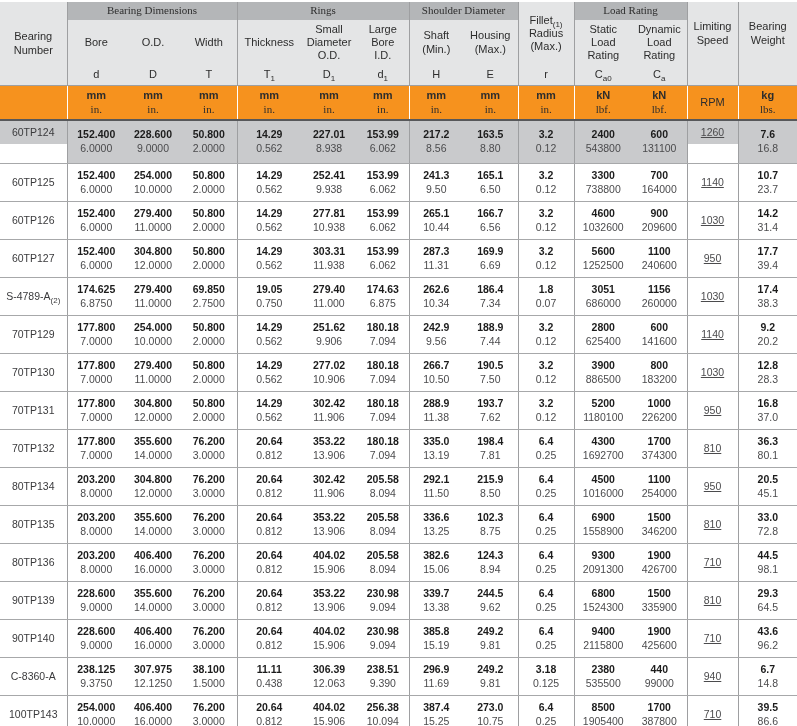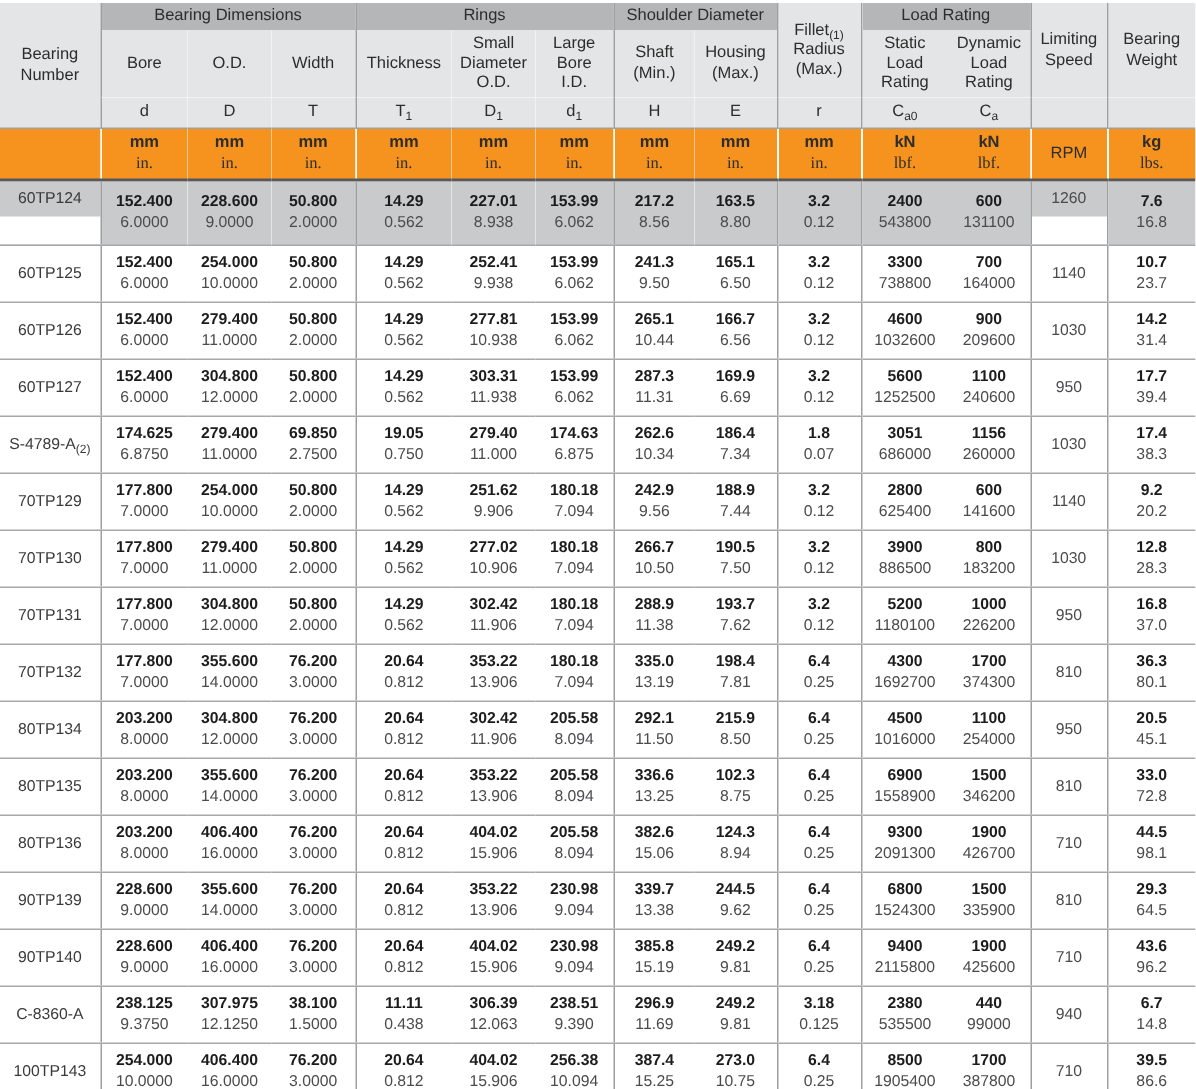--- a/index.html
+++ b/index.html
@@ -4,41 +4,41 @@
 <style>
   html,body{margin:0;padding:0;background:#ffffff;}
   body{font-family:"Liberation Sans","DejaVu Sans",sans-serif;color:#231f20;}
   .wrap{width:797px;}
   table{border-collapse:collapse;table-layout:fixed;width:797px;}
   th,td{padding:0;margin:0;font-weight:normal;text-align:center;vertical-align:middle;overflow:hidden;}
 
   
   thead th{background:#e4e5e6;font-size:11px;line-height:1.2;color:#2d2d2d;}
   thead tr.grp th{height:18px;border-top:2px solid #ffffff;}
-  thead th.bar{background:#b4b6b8;}
+  thead th.bar{background:#b4b6b8;font-family:Liberation Serif, serif;}
   thead tr.names th{height:45px;white-space:pre-line;}
   thead tr.syms th{height:20px;}
   thead th.prewrap{white-space:pre-line;}
   thead th.corner{background:#e4e5e6;white-space:pre-line;font-size:11px;}
 
   
   thead tr.units th{background:#f6921e;height:33px;border-top:1px solid #9e9fa1;border-bottom:2px solid #57585a;font-size:11px;line-height:1.25;}
   thead tr.units th .u-top{font-weight:bold;display:block;}
   thead tr.units th .u-bot{display:block;font-family:Liberation Serif, serif;}
   thead tr.units th.gs{border-left:1px solid #ffffff;}
 
   
   .gs{border-left:1px solid #9e9fa1;}
 
   
   tbody td{height:37px;border-bottom:1px solid #a7a8aa;font-size:10.5px;line-height:1.3;background:#ffffff;}
   tbody td .m{font-weight:bold;color:#1c1c1c;display:block;}
   tbody td .i{color:#4b4b4d;display:block;}
   tbody td.name{font-size:10.5px;color:#3a3a3c;}
-  tbody td.rpm{color:#4b4b4d;}
+  tbody td.rpm{color:#4b4b4d;text-decoration:underline;}
   sub{font-size:8px;line-height:0;}
   tbody tr.hl td{background:#c9cacc;}
   tbody tr.hl td.name,tbody tr.hl td.rpm{background:linear-gradient(#c9cacc 0 55%,#ffffff 55% 100%);vertical-align:top;padding-top:5px;text-align:center;}
 </style>
 </head>
 <body>
 
 <div class="wrap">
 <table>
   <colgroup>

